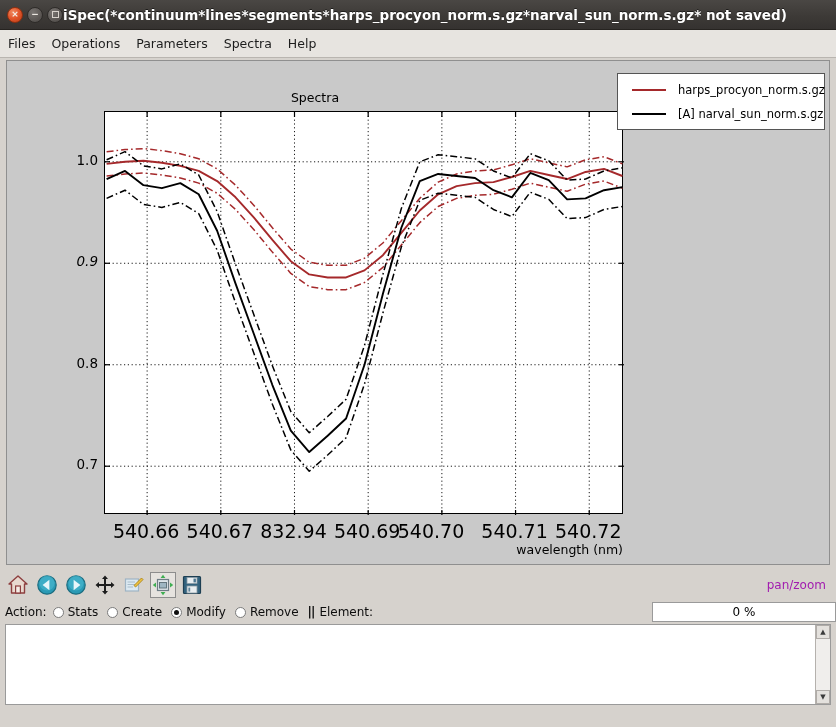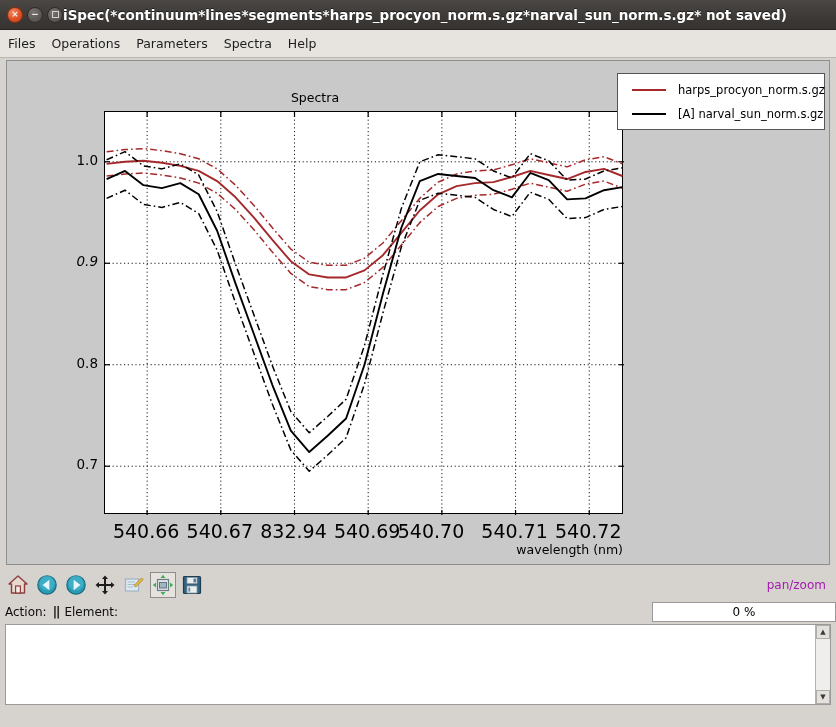--- a/index.html
+++ b/index.html
@@ -484,20 +484,38 @@
         <rect x="7.4" y="13.6" width="1.8" height="4" fill="#5f8498"></rect>
       </svg>
     </div>
 
     <div id="pan-zoom-label">pan/zoom</div>
   </div>
 
   <div id="actionbar">
     <span class="ab-label">Action:</span>
 
+    <div class="radio-group">
+      <label class="radio-item">
+        <span class="radio-dot"></span>
+        <span>Stats</span>
+      </label>
+      <label class="radio-item">
+        <span class="radio-dot"></span>
+        <span>Create</span>
+      </label>
+      <label class="radio-item">
+        <span class="radio-dot on"></span>
+        <span>Modify</span>
+      </label>
+      <label class="radio-item">
+        <span class="radio-dot"></span>
+        <span>Remove</span>
+      </label>
+    </div>
 
     <span class="sep-bars">||</span>
     <span class="ab-label">Element:</span>
 
 
     <div id="pct-box">0 %</div>
   </div>
 
   <div id="console-wrap">
     <div id="console-text"></div>

